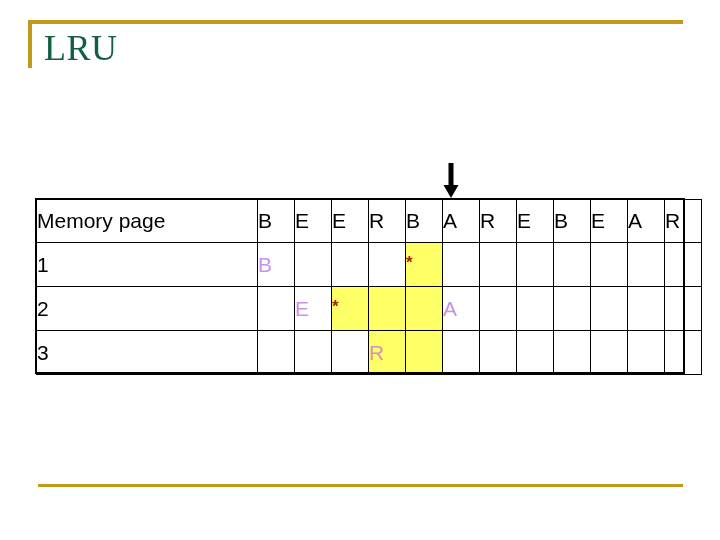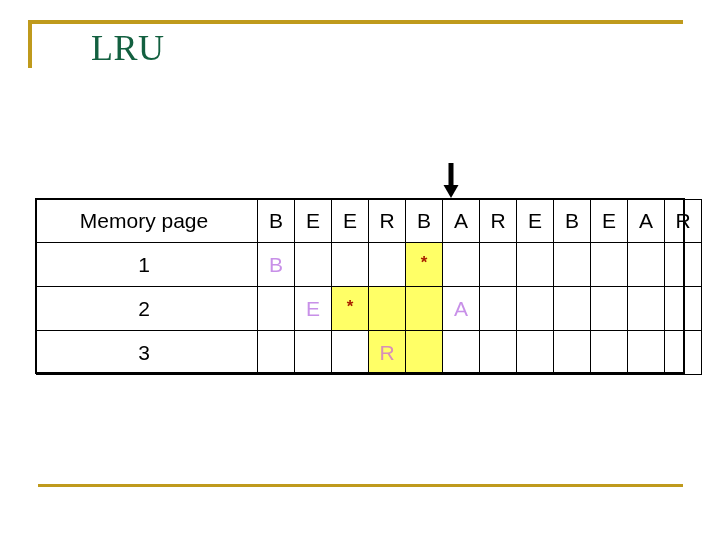--- a/index.html
+++ b/index.html
@@ -35,21 +35,20 @@
   .page-title {
     position: absolute;
     left: 44px;
     top: 26px;
     font-family: "Liberation Serif", serif;
     font-size: 36px;
     line-height: 44px;
     color: #136040;
     letter-spacing: 0.5px;
     white-space: nowrap;
-    margin-left: 47px;
   }
 
   
   .footer-rule {
     position: absolute;
     left: 38px;
     top: 484px;
     width: 645px;
     height: 3px;
     background: #bf9a1c;
@@ -69,21 +68,20 @@
     position: absolute;
     left: 36px;
     top: 199px;
     border-collapse: collapse;
     table-layout: fixed;
     background: #ffffff;
   }
   .mem-table td {
     border: 1.6px solid #000000;
     padding: 0;
-    text-align: center;
     vertical-align: middle;
     height: 43px;
     font-family: "Liberation Sans", sans-serif;
     font-size: 21px;
     color: #000000;
   }
   .mem-table tr.header-row td {
     height: 42px;
   }
   .col-label {

